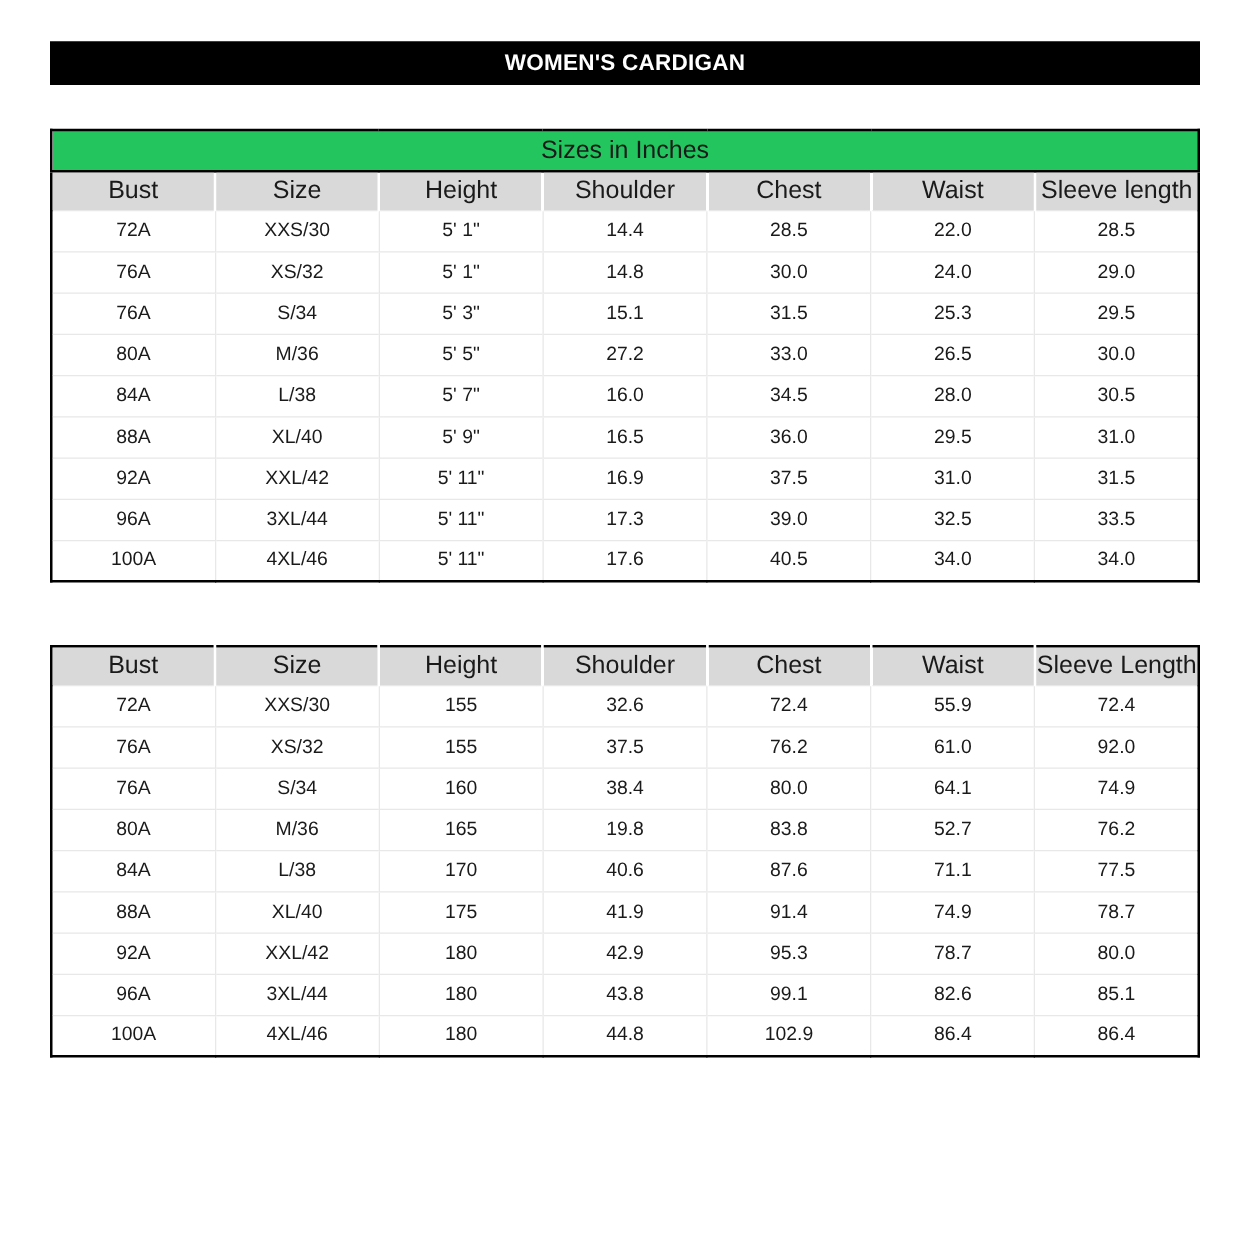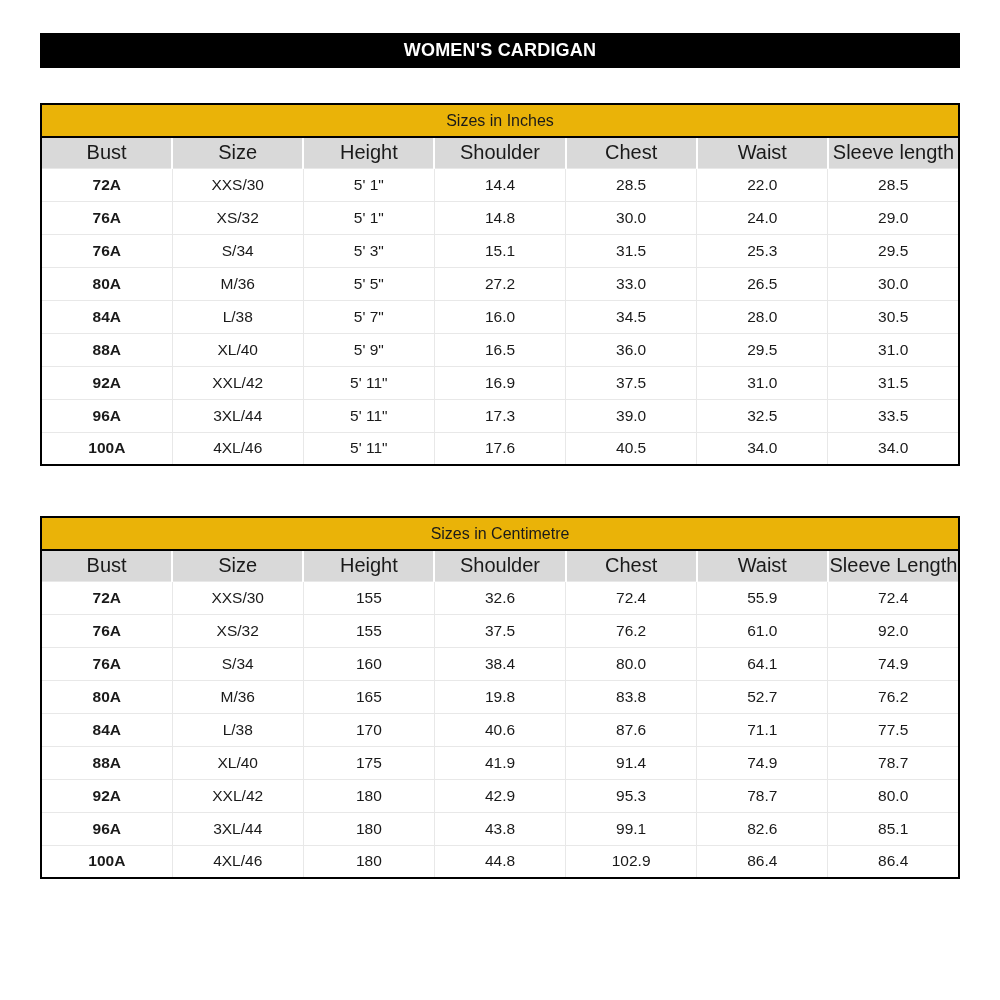--- a/index.html
+++ b/index.html
@@ -60,39 +60,39 @@
   th, td {
     padding: 0;
     text-align: center;
     vertical-align: middle;
     font-weight: normal;
     overflow: hidden;
     white-space: nowrap;
   }
   .title-row th {
     height: 33px;
-    font-size: 16px;
-    background: #eab308;
+    font-size: 20px;
+    background: #22c55e;
     border-bottom: 2px solid var(--border);
   }
   .header-row th {
     height: 31px;
     font-size: 20px;
     background: var(--header-bg);
     border-left: 2px solid #ffffff;
     border-bottom: 1px solid var(--hairline);
   }
   .header-row th:first-child { border-left: none; }
   tbody td {
     height: 33px;
     font-size: 15.5px;
     border-left: 1px solid var(--hairline);
     border-top: 1px solid var(--hairline);
   }
-  tbody td:first-child { border-left: none; font-weight: bold; }
+  tbody td:first-child { border-left: none; }
   tbody tr:first-child td { border-top: none; }
 </style>
 </head>
 <body>
 
 <div class="page">
   <header class="banner">
     <h1>WOMEN'S CARDIGAN</h1>
   </header>
   <main class="tables-container">
@@ -194,23 +194,20 @@
               <td>34.0</td>
               <td>34.0</td>
             </tr>
           </tbody>
     </table>
   </section>
 
   <section class="size-table">
     <table>
       <thead>
-        <tr class="title-row">
-          <th class="table-title" colspan="7">Sizes in Centimetre</th>
-        </tr>
         <tr class="header-row">
               <th>Bust</th>
               <th>Size</th>
               <th>Height</th>
               <th>Shoulder</th>
               <th>Chest</th>
               <th>Waist</th>
               <th>Sleeve Length</th>
             </tr>
       </thead>

